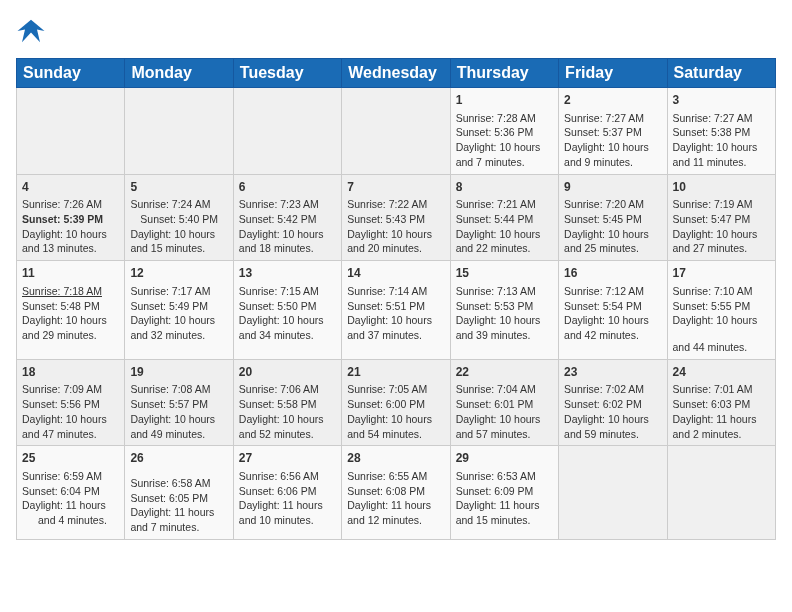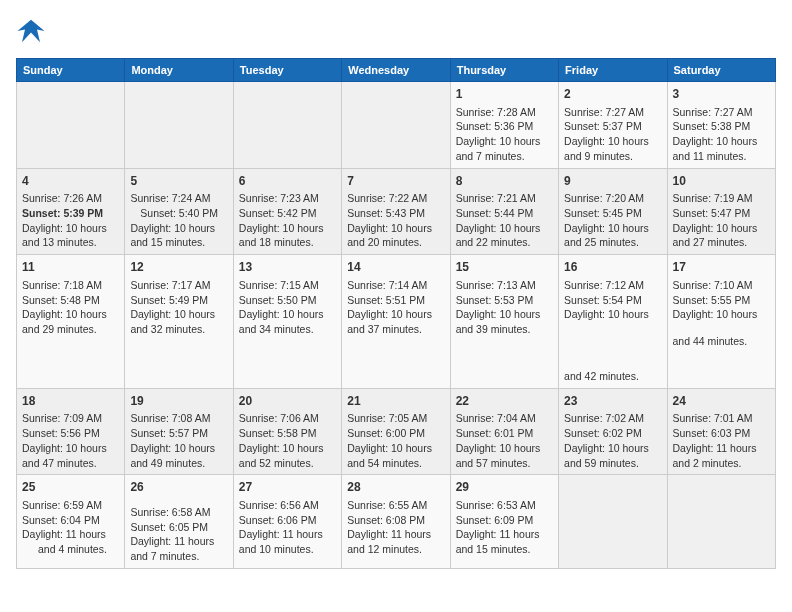--- a/index.html
+++ b/index.html
@@ -42,21 +42,21 @@
     table {
       width: 100%;
       border-collapse: collapse;
       font-size: 11px;
     }
     thead tr th {
       background: #1a6bb5;
       color: white;
       padding: 5px 6px;
       text-align: left;
-      font-size: 11px;
+      font-size: 16px;
       font-weight: bold;
       border: 1px solid #1558a0;
     }
     tbody tr td {
       border: 1px solid #ccc;
       vertical-align: top;
       padding: 4px 5px;
       min-height: 70px;
       height: 80px;
       width: 14.28%;
@@ -188,21 +188,21 @@
           <span class="day-number">10</span>
           <span style="display: block;">Sunrise: 7:19 AM</span>
           <span style="display: block;">Sunset: 5:47 PM</span>
           <span style="display: block;">Daylight: 10 hours</span>
           <span style="display: block;">and 27 minutes.</span>
         </td>
       </tr>
       <tr>
         <td>
           <span class="day-number">11</span>
-          <span style="display: block;">Sunrise: 7:18 AM</span>
+          <span style="display: block; text-decoration: underline;">Sunrise: 7:18 AM</span>
           <span style="display: block;">Sunset: 5:48 PM</span>
           <span style="display: block;">Daylight: 10 hours</span>
           <span style="display: block;">and 29 minutes.</span>
         </td>
         <td>
           <span class="day-number">12</span>
           <span style="display: block;">Sunrise: 7:17 AM</span>
           <span style="display: block;">Sunset: 5:49 PM</span>
           <span style="display: block;">Daylight: 10 hours</span>
           <span style="display: block;">and 32 minutes.</span>
@@ -226,21 +226,21 @@
           <span style="display: block;">Sunrise: 7:13 AM</span>
           <span style="display: block;">Sunset: 5:53 PM</span>
           <span style="display: block;">Daylight: 10 hours</span>
           <span style="display: block;">and 39 minutes.</span>
         </td>
         <td>
           <span class="day-number">16</span>
           <span style="display: block;">Sunrise: 7:12 AM</span>
           <span style="display: block;">Sunset: 5:54 PM</span>
           <span style="display: block;">Daylight: 10 hours</span>
-          <span style="display: block; margin-top: 47px;">and 42 minutes.</span>
+          <span style="display: block;">and 42 minutes.</span>
         </td>
         <td>
           <span class="day-number">17</span>
           <span style="display: block;">Sunrise: 7:10 AM</span>
           <span style="display: block;">Sunset: 5:55 PM</span>
           <span style="display: block;">Daylight: 10 hours</span>
           <span style="display: block; margin-top: 12px;">and 44 minutes.</span>
         </td>
       </tr>
       <tr>

